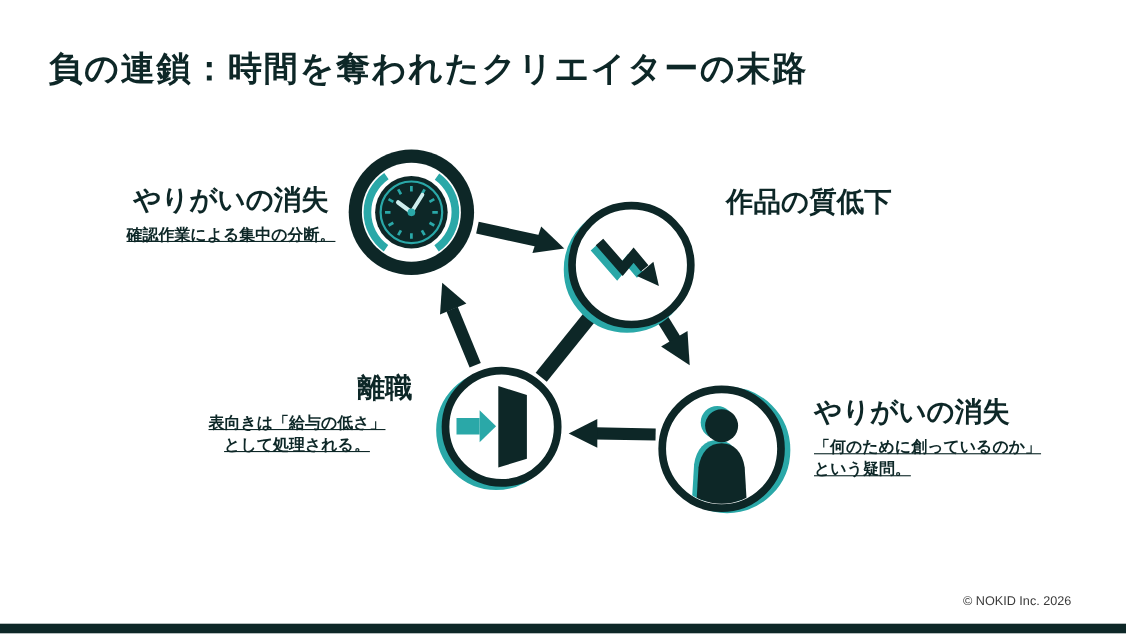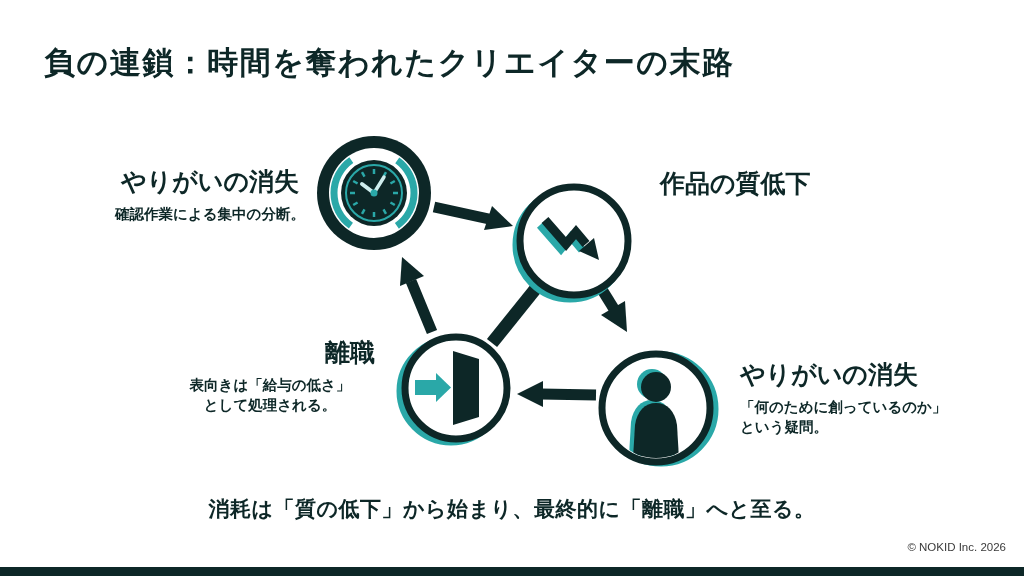--- a/index.html
+++ b/index.html
@@ -26,29 +26,29 @@
   .label-block { position:absolute; z-index:3; }
   .lb-time       { left:55px;  top:165px; width:310px; text-align:center; }
   .lb-quality    { left:660px; top:167px; width:280px; text-align:left; }
   .lb-motivation { left:740px; top:358px; width:270px; text-align:left; }
   .lb-resign     { left:165px; top:336px; width:210px; }
   .lb-resign .node-label { text-align:right; }
   .lb-resign .node-desc  { text-align:center; }
   .node-label { font-size:25px; font-weight:800; color:#0d2727; }
   .node-desc  {
     font-size:14.5px; font-weight:700; line-height:1.4;
-    margin-top:6px; white-space:pre-line; color:#0d2727;
+    margin-top:6px; white-space:pre-line; color:#0d2727;text-decoration:underline;
   }
   .conclusion {
     position:absolute; left:0; right:0; top:495px;
     text-align:center; font-size:21px; font-weight:800;
     color:#0d2727; z-index:3; letter-spacing:0.5px;
   }
   .copyright {
-    position:absolute; right:18px; top:541px;
+    position:absolute; right:50px; top:541px;
     font-size:11.5px; font-weight:400; color:#3a3a3a; z-index:3;
   }
   .bottom-bar {
     position:absolute; left:0; right:0; bottom:0; height:9px;
     background:#0d2727; z-index:5;
   }
 </style>
 </head>
 <body>
 
@@ -163,19 +163,18 @@
     <div class="node-desc">「何のために創っているのか」
 という疑問。</div>
   </div>
 
   <div class="label-block lb-resign">
     <div class="node-label">離職</div>
     <div class="node-desc">表向きは「給与の低さ」
 として処理される。</div>
   </div>
 
-  <div class="conclusion">消耗は「質の低下」から始まり、最終的に「離職」へと至る。</div>
 
   <div class="copyright">© NOKID Inc. 2026</div>
 
   <div class="bottom-bar"></div>
 
 </div>
 
 </body></html>

